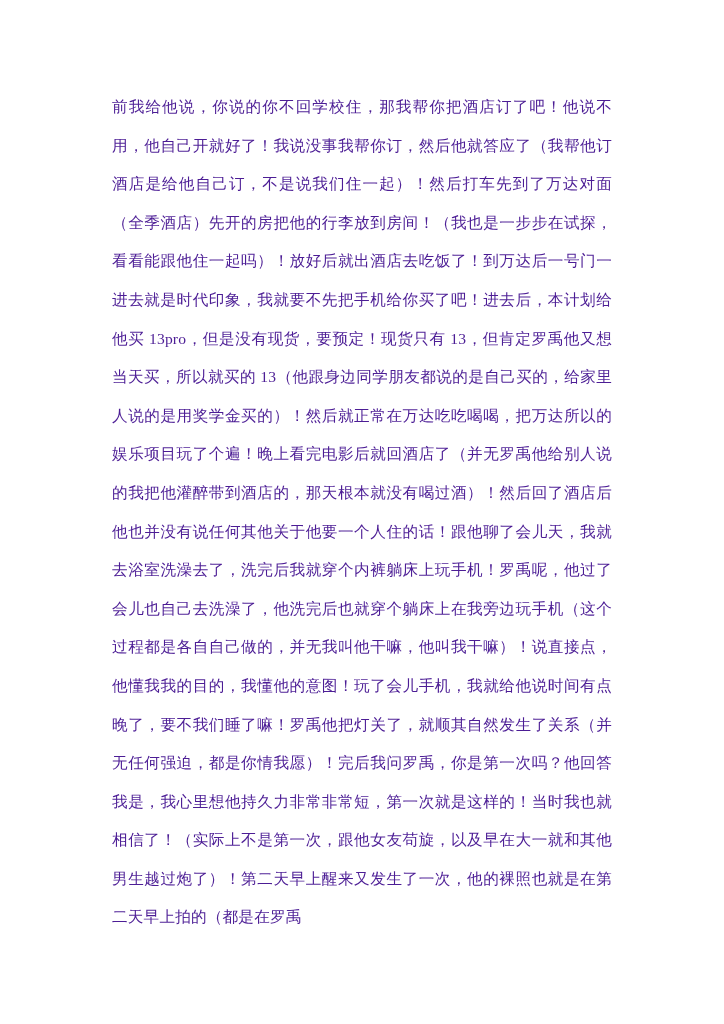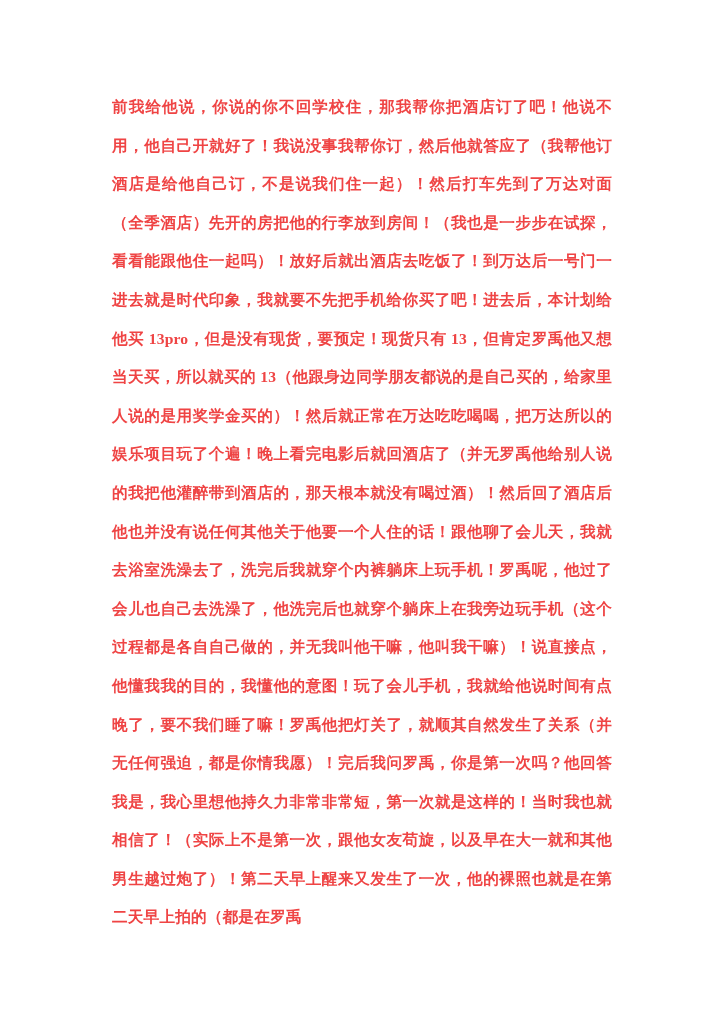--- a/index.html
+++ b/index.html
@@ -21,22 +21,22 @@
     box-sizing: border-box;
     padding: 88px 112px 40px 112px;
     background: #fff;
   }
   .doc-body {
     font-size: 15.6px;
     line-height: 38.6px;
     text-align: justify;
     text-justify: inter-ideograph;
     letter-spacing: 0.2px;
-    font-weight: 700;
-    color: #ef4444;
+    font-weight: 400;
+    color: #4c1d95;
   }
   .doc-body p {
     margin: 0;
     text-indent: 0;
     word-break: break-all;
   }
 </style>
 </head>
 <body>
 

